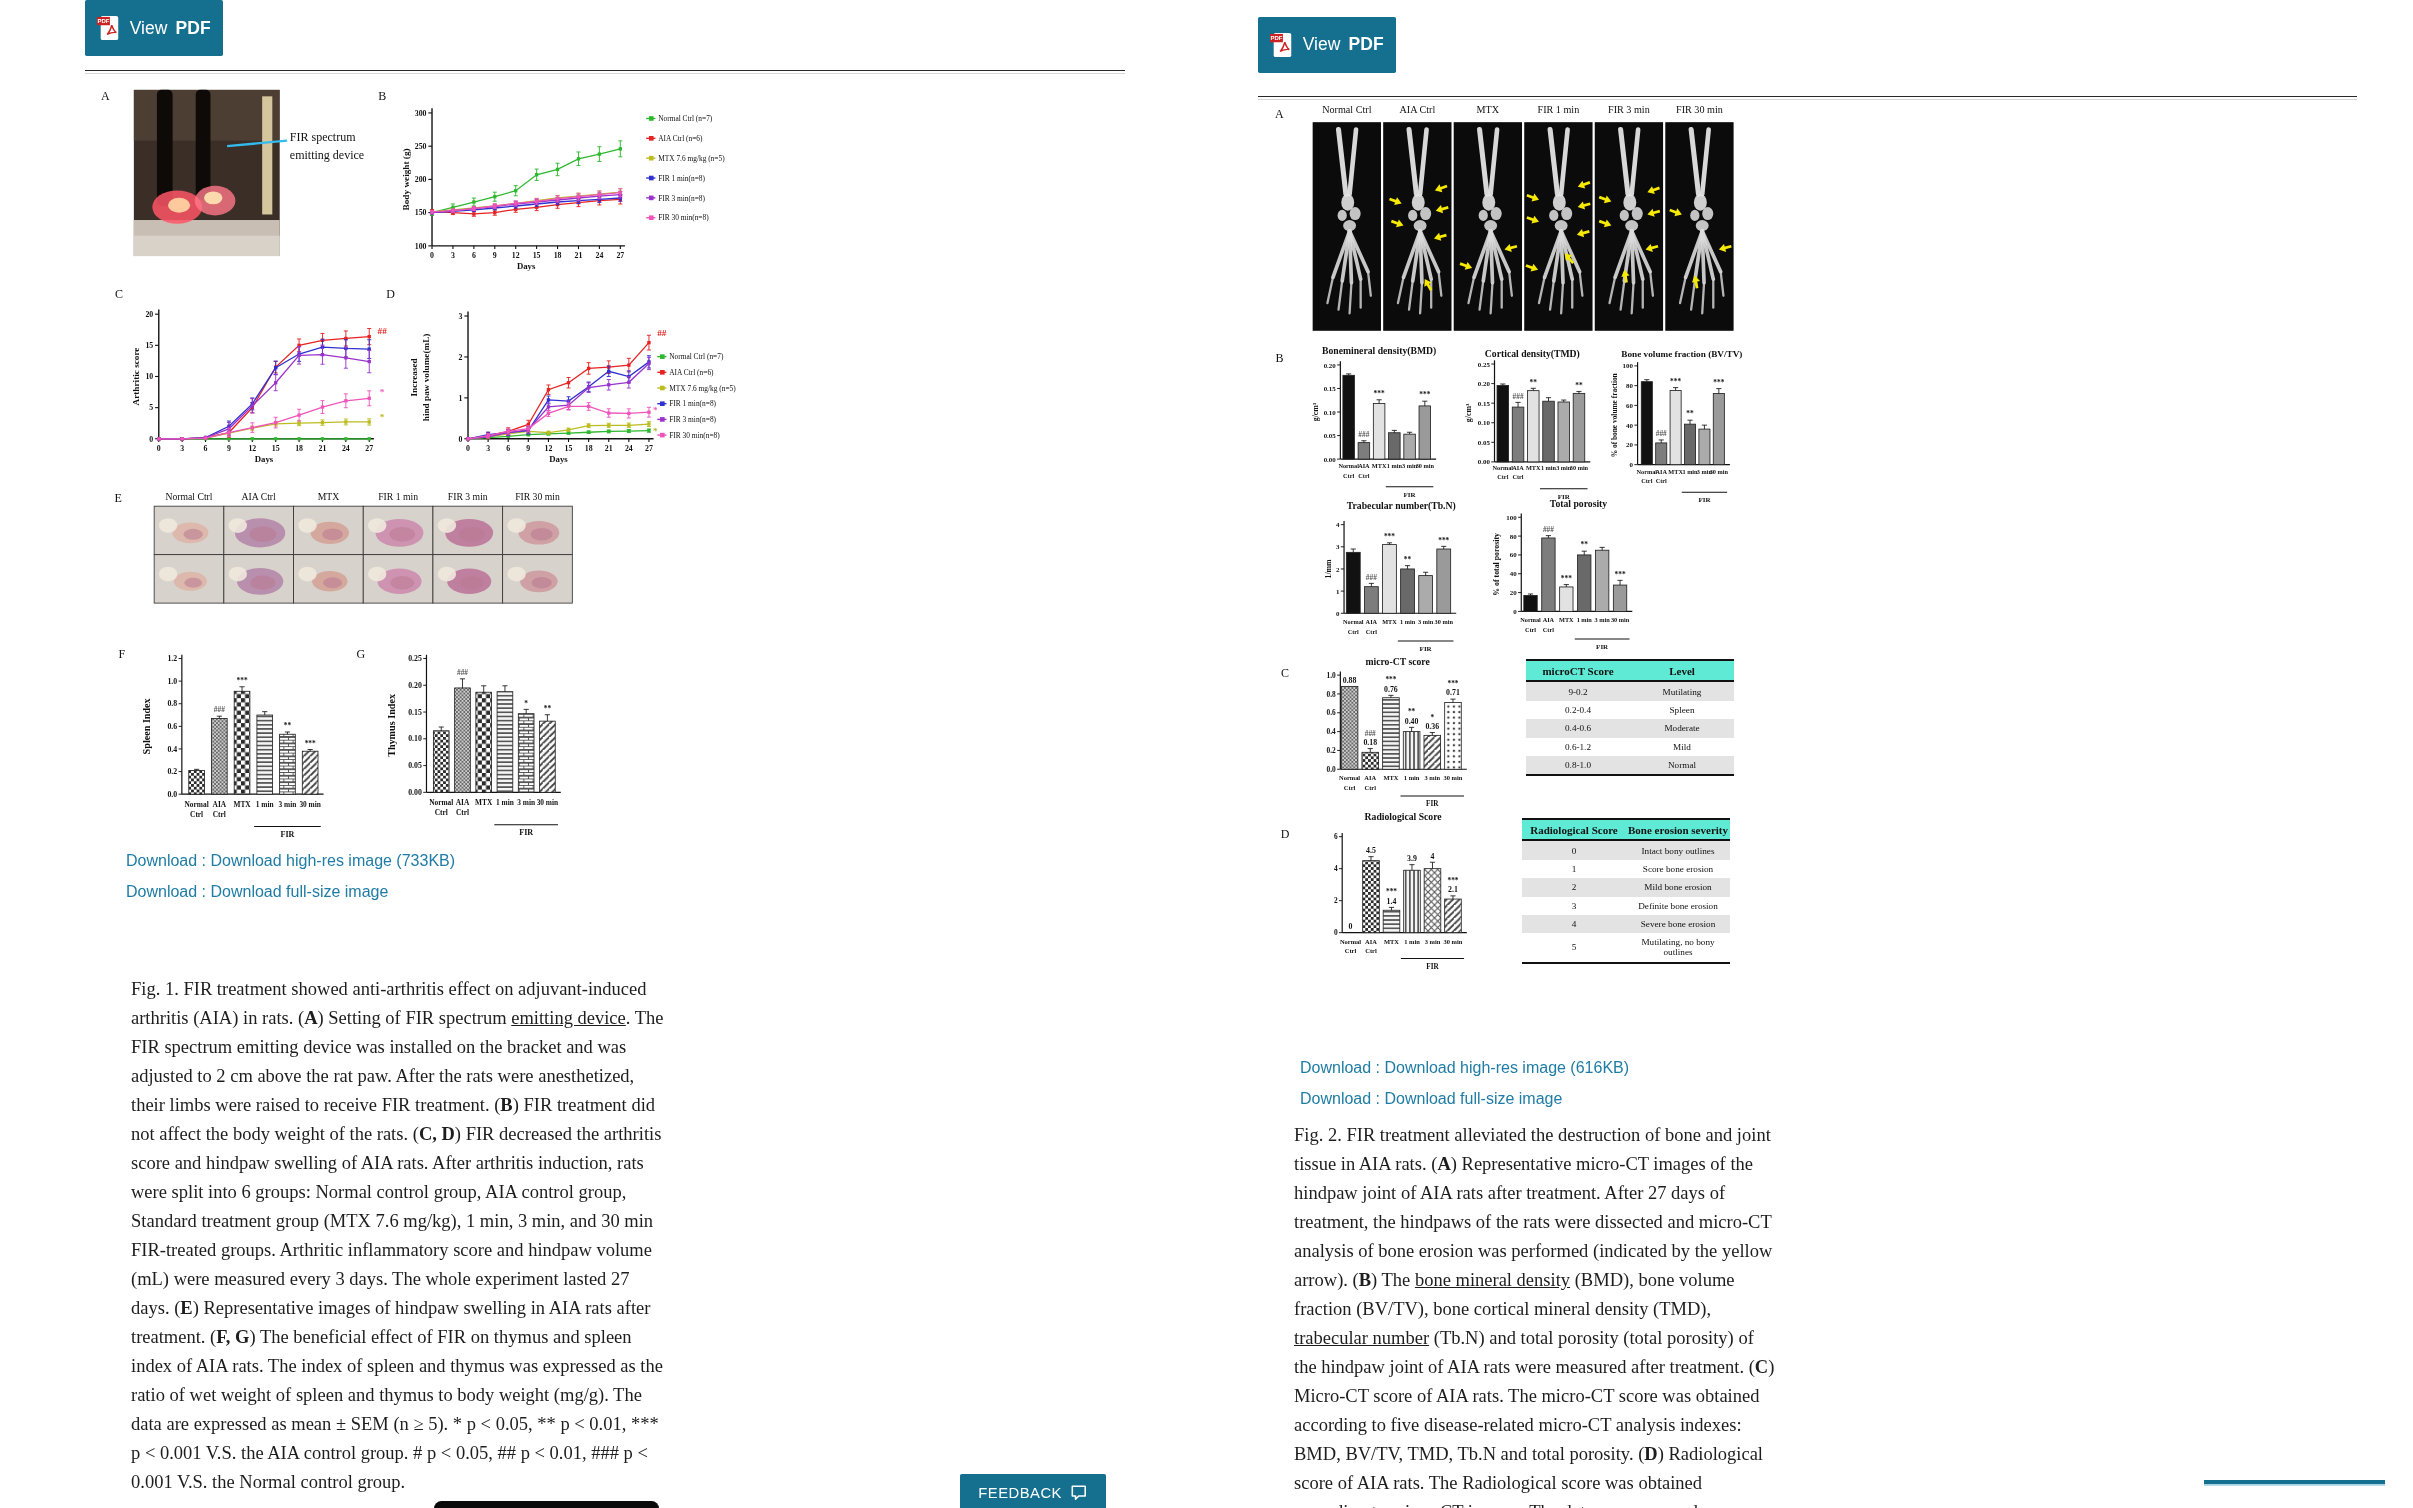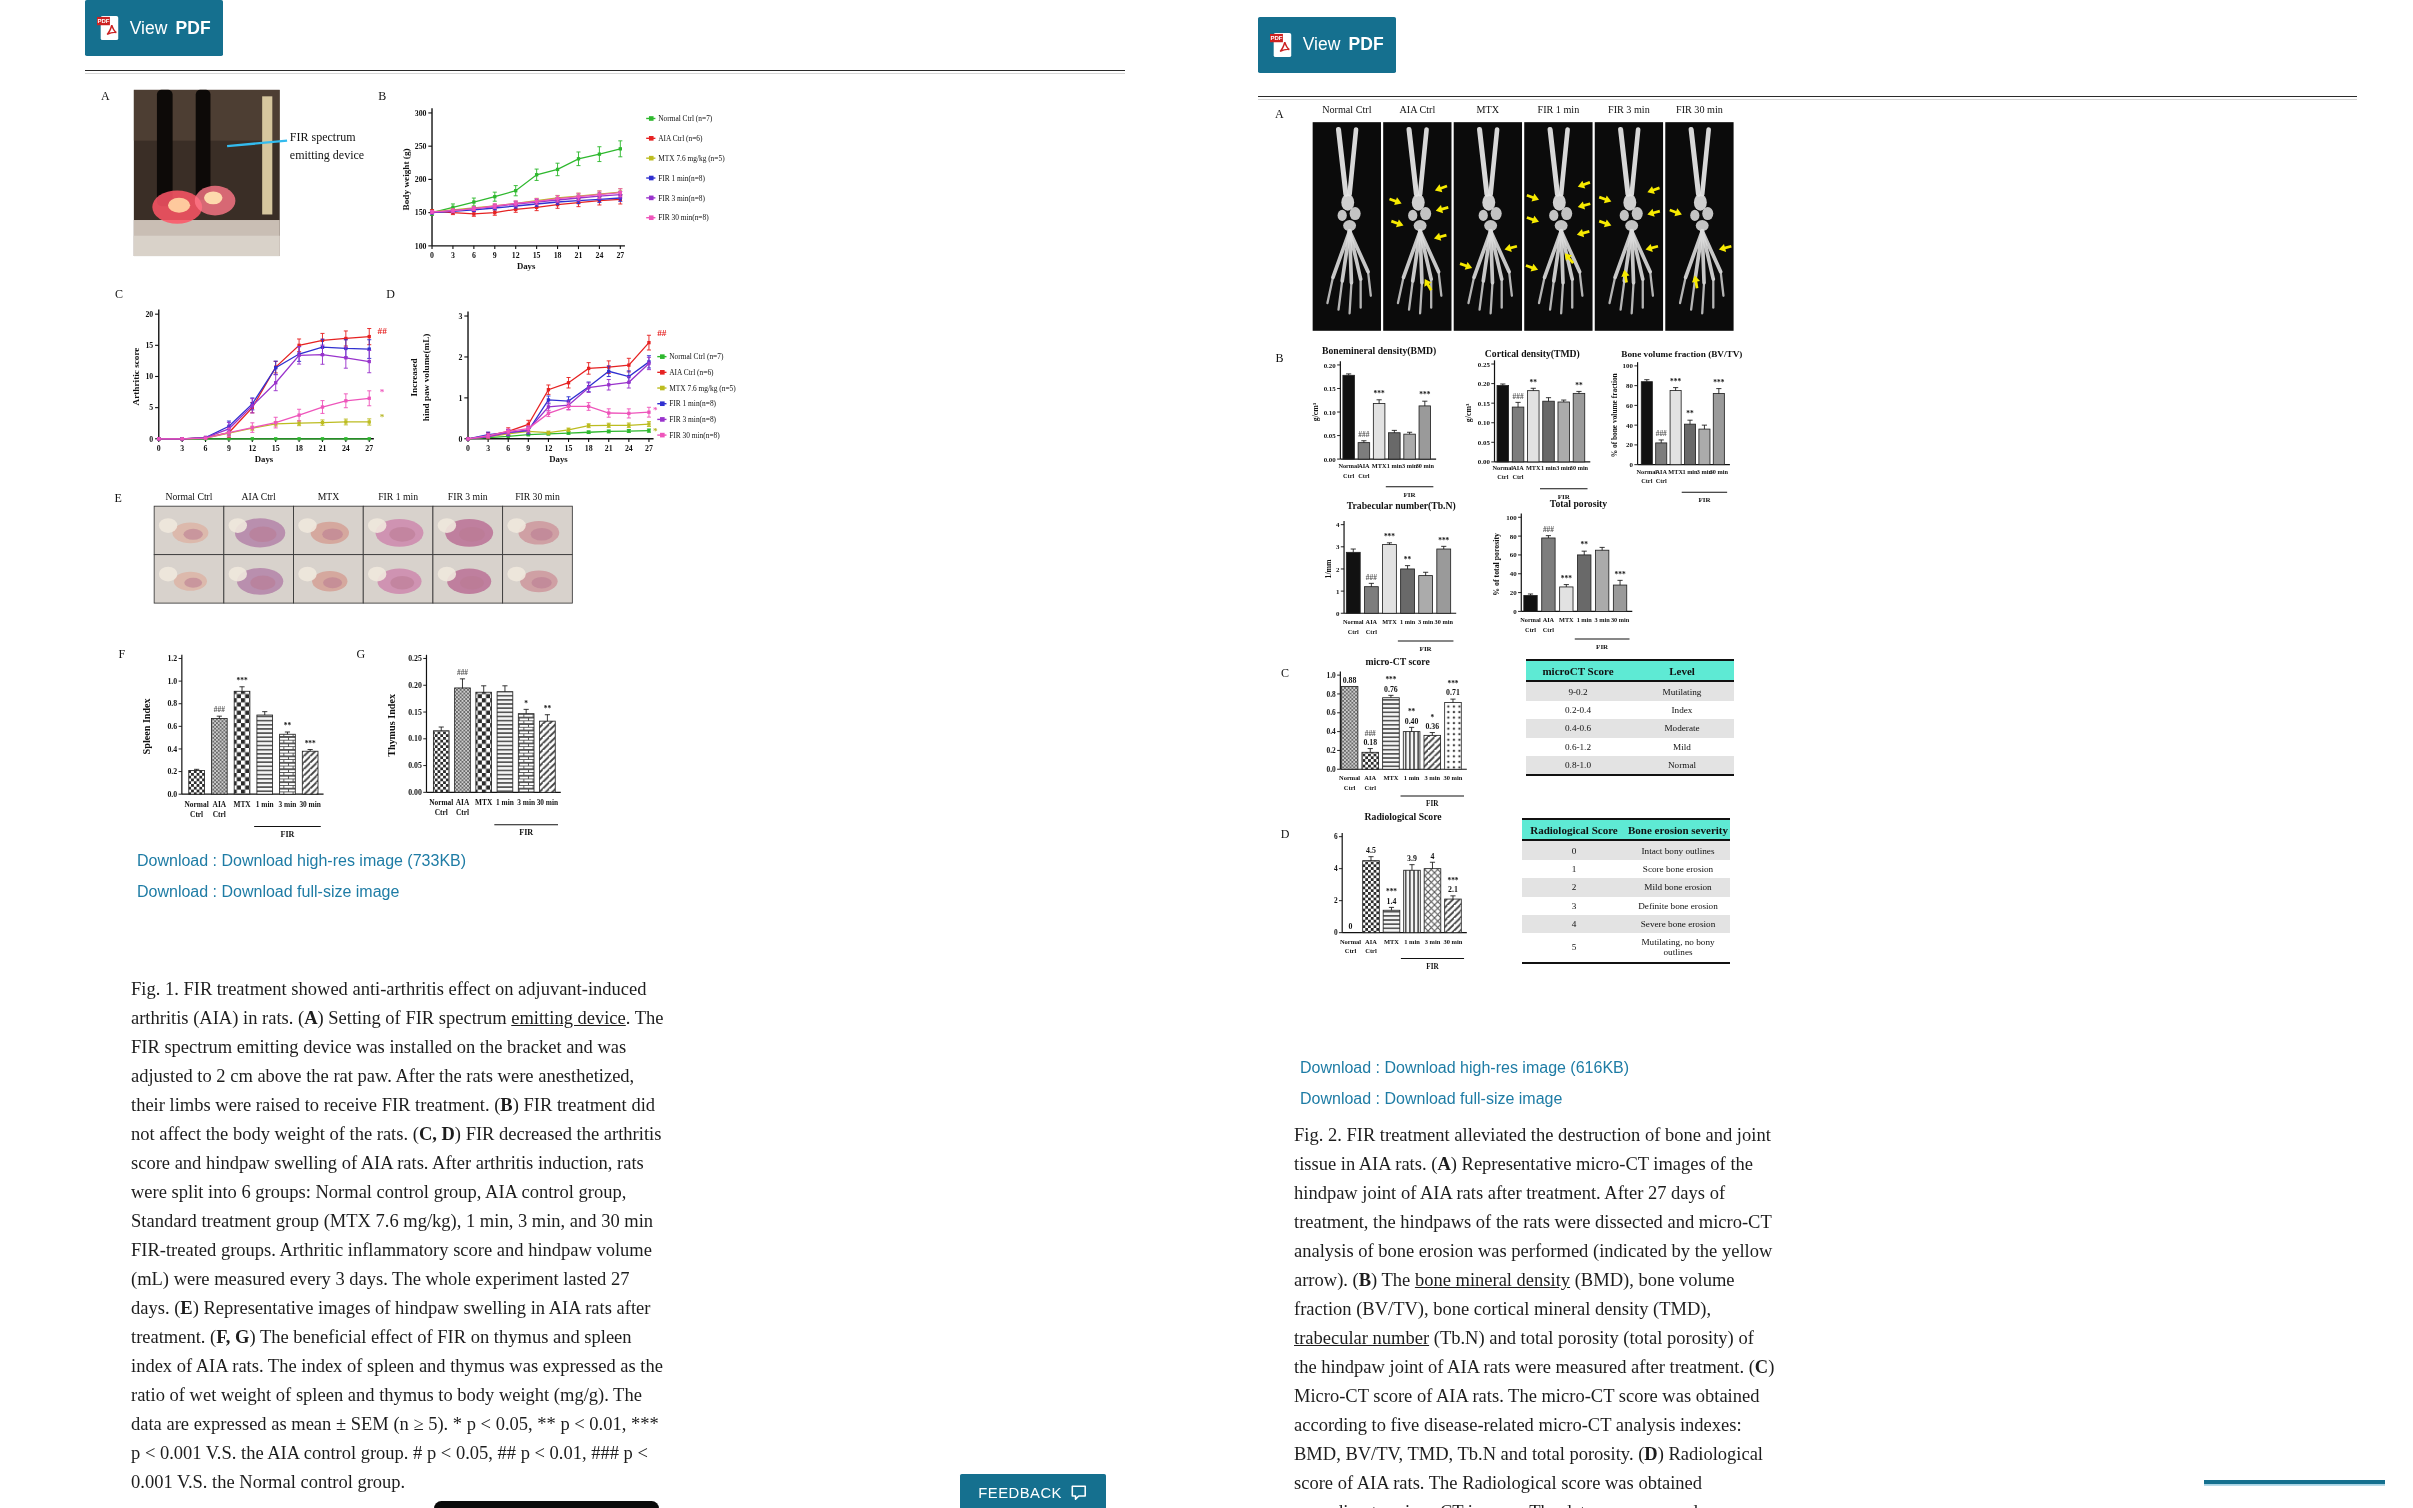--- a/index.html
+++ b/index.html
@@ -1650,21 +1650,21 @@
       <rect x="4" y="2" width="19" height="26" rx="2" fill="#ffffff"></rect>
       <path d="M16,12 q2,6 5,8 M16,12 q-2,7 -5,10 q6,-3 10,-2" stroke="#cc2222" stroke-width="1.6" fill="none"></path>
       <rect x="0" y="3" width="14" height="9" fill="#cc2222"></rect>
       <text x="7" y="10" font-size="6.5" fill="#ffffff" text-anchor="middle" font-weight="bold" font-family="Liberation Sans, sans-serif">PDF</text>
     </svg>
     <span>View</span>
       <b>PDF</b>
   </button>
   <div class="rule" style="left:1258px;top:96px;width:1099px"></div>
 
-  <div class="links" style="left:137px;top:846px">
+  <div class="links" style="left:126px;top:846px">
     <a>Download : Download high-res image (733KB)</a>
     <a>Download : Download full-size image</a>
   </div>
   <div class="links" style="left:1300px;top:1053px">
     <a>Download : Download high-res image (616KB)</a>
     <a>Download : Download full-size image</a>
   </div>
 
   <p class="caption" id="cap1" style="left:114px;top:958px;width:536px"><span>Fig. 1. FIR treatment showed anti-arthritis effect on adjuvant-induced arthritis (AIA) in rats. (</span><span class="b">A</span><span>) Setting of FIR spectrum </span><span class="u">emitting device</span><span>. The FIR spectrum emitting device was installed on the bracket and was adjusted to 2 cm above the rat paw. After the rats were anesthetized, their limbs were raised to receive FIR treatment. (</span><span class="b">B</span><span>) FIR treatment did not affect the body weight of the rats. (</span><span class="b">C, D</span><span>) FIR decreased the arthritis score and hindpaw swelling of AIA rats. After arthritis induction, rats were split into 6 groups: Normal control group, AIA control group, Standard treatment group (MTX 7.6 mg/kg), 1 min, 3 min, and 30 min FIR-treated groups. Arthritic inflammatory score and hindpaw volume (mL) were measured every 3 days. The whole experiment lasted 27 days. (</span><span class="b">E</span><span>) Representative images of hindpaw swelling in AIA rats after treatment. (</span><span class="b">F, G</span><span>) The beneficial effect of FIR on thymus and spleen index of AIA rats. The index of spleen and thymus was expressed as the ratio of wet weight of spleen and thymus to body weight (mg/g). The data are expressed as mean ± SEM (n ≥ 5). * p &lt; 0.05, ** p &lt; 0.01, *** p &lt; 0.001 V.S. the AIA control group. # p &lt; 0.05, ## p &lt; 0.01, ### p &lt; 0.001 V.S. the Normal control group.</span></p>
   <p class="caption" id="cap2" style="left:1277px;top:1104px;width:482px"><span>Fig. 2. FIR treatment alleviated the destruction of bone and joint tissue in AIA rats. (</span><span class="b">A</span><span>) Representative micro-CT images of the hindpaw joint of AIA rats after treatment. After 27 days of treatment, the hindpaws of the rats were dissected and micro-CT analysis of bone erosion was performed (indicated by the yellow arrow). (</span><span class="b">B</span><span>) The </span><span class="u">bone mineral density</span><span> (BMD), bone volume fraction (BV/TV), bone cortical mineral density (TMD), </span><span class="u">trabecular number</span><span> (Tb.N) and total porosity (total porosity) of the hindpaw joint of AIA rats were measured after treatment. (</span><span class="b">C</span><span>) Micro-CT score of AIA rats. The micro-CT score was obtained according to five disease-related micro-CT analysis indexes: BMD, BV/TV, TMD, Tb.N and total porosity. (</span><span class="b">D</span><span>) Radiological score of AIA rats. The Radiological score was obtained according to micro-CT images. The data are expressed as mean ± SEM (n ≥ 5). * p &lt; 0.05, **</span></p>
@@ -1676,21 +1676,21 @@
           <th>Level</th>
         </tr>
       </thead>
       <tbody>
         <tr>
           <td>9-0.2</td>
           <td>Mutilating</td>
         </tr>
         <tr>
           <td>0.2-0.4</td>
-          <td>Index</td>
+          <td>Spleen</td>
         </tr>
         <tr>
           <td>0.4-0.6</td>
           <td>Moderate</td>
         </tr>
         <tr>
           <td>0.6-1.2</td>
           <td>Mild</td>
         </tr>
         <tr>

